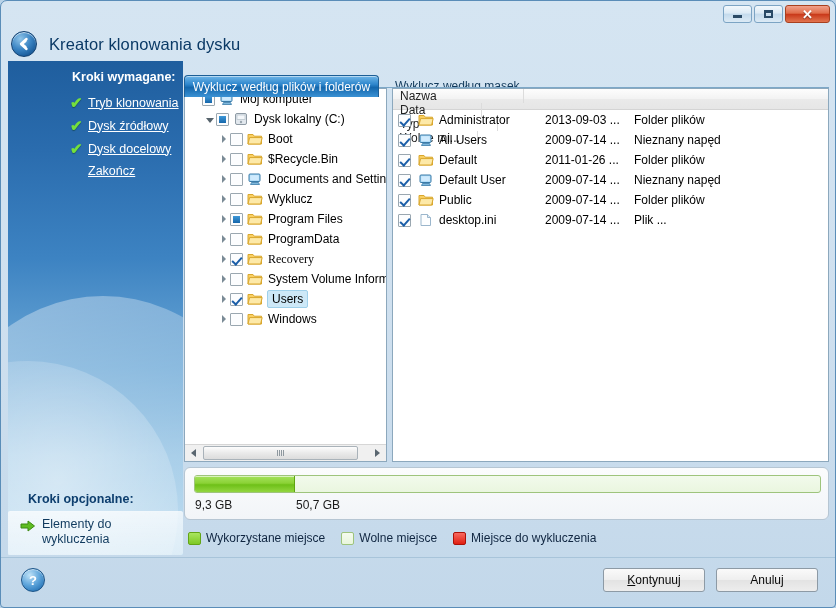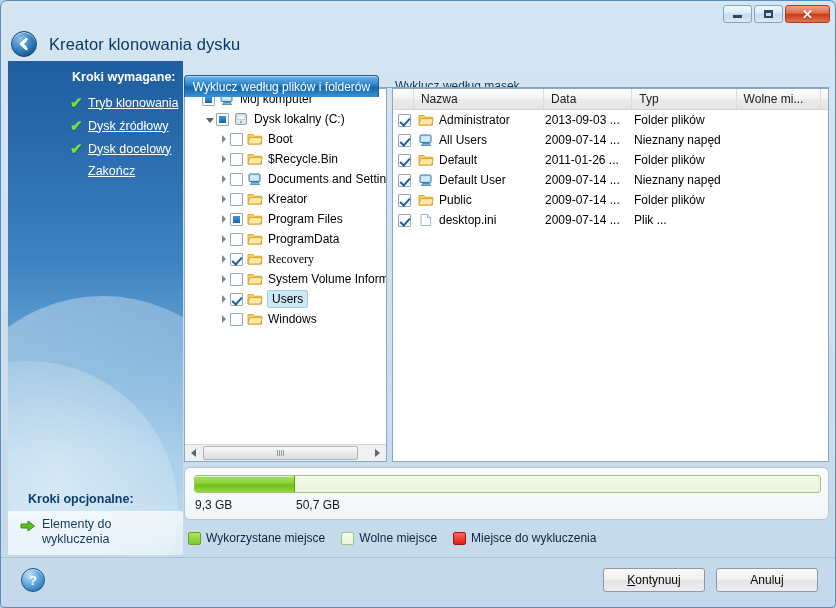--- a/index.html
+++ b/index.html
@@ -205,21 +205,21 @@
   .sbtrack { flex: 1; height: 17px; }
 
   .listpanel {
     position: absolute; left: 391px; top: 87px; width: 437px; height: 374px;
     background: #fff; border: 1px solid #8ca8bd; overflow: hidden;
   }
   .lhead {
     display: flex; height: 21px; align-items: stretch;
     background: linear-gradient(180deg,#fdfdfd 0%, #f3f3f3 48%, #eaeaea 52%, #e6e6e6 100%);
     border-bottom: 1px solid #d4d4d4;
-    font-size: 12px; color: #222;
+    font-size: 12px; color: #222; flex-direction: column;
   }
   .lhead .hc {
     display: flex; align-items: center; padding-left: 7px;
     border-right: 1px solid #dcdcdc; white-space: nowrap;
     cursor: pointer;
   }
   .lrow {
     display: flex; align-items: center; height: 20px; font-size: 12px; color: #000;
     white-space: nowrap;
   }
@@ -426,21 +426,21 @@
           <span class="twist">
             <i class="tri"></i>
           </span>
           <span class="cbox"></span>
           <span class="ico">
             <svg width="16" height="14" viewBox="0 0 16 14">
               <path d="M1 2.5 L6 2.5 L7.3 4.2 L14.5 4.2 L14.5 12 L1 12 Z" fill="#f8cf63" stroke="#d9a72e" stroke-width="1"></path>
               <path d="M2.6 5.6 L15.2 5.6 L13.6 12 L1 12 Z" fill="#fde9a8" stroke="#d9a72e" stroke-width="1"></path>
             </svg>
           </span>
-          <span class="tlabel">Kreator</span>
+          <span class="tlabel">Wyklucz</span>
         </div>
         <div class="trow" style="padding-left: 32px;">
           <span class="twist">
             <i class="tri"></i>
           </span>
           <span class="cbox partial"></span>
           <span class="ico">
             <svg width="16" height="14" viewBox="0 0 16 14">
               <path d="M1 2.5 L6 2.5 L7.3 4.2 L14.5 4.2 L14.5 12 L1 12 Z" fill="#f8cf63" stroke="#d9a72e" stroke-width="1"></path>
               <path d="M2.6 5.6 L15.2 5.6 L13.6 12 L1 12 Z" fill="#fde9a8" stroke="#d9a72e" stroke-width="1"></path>

